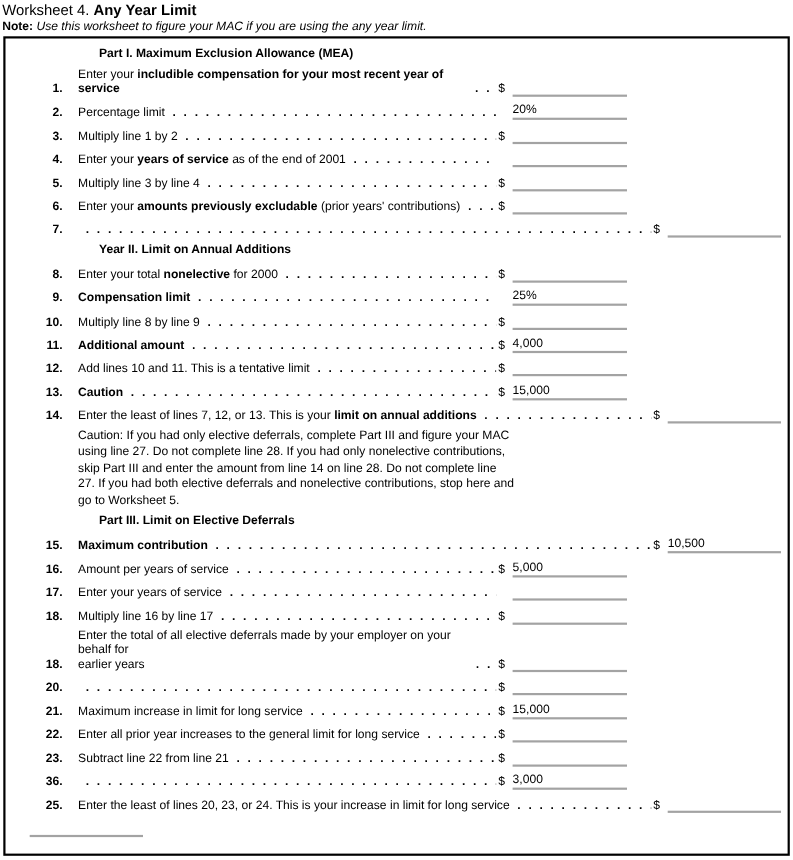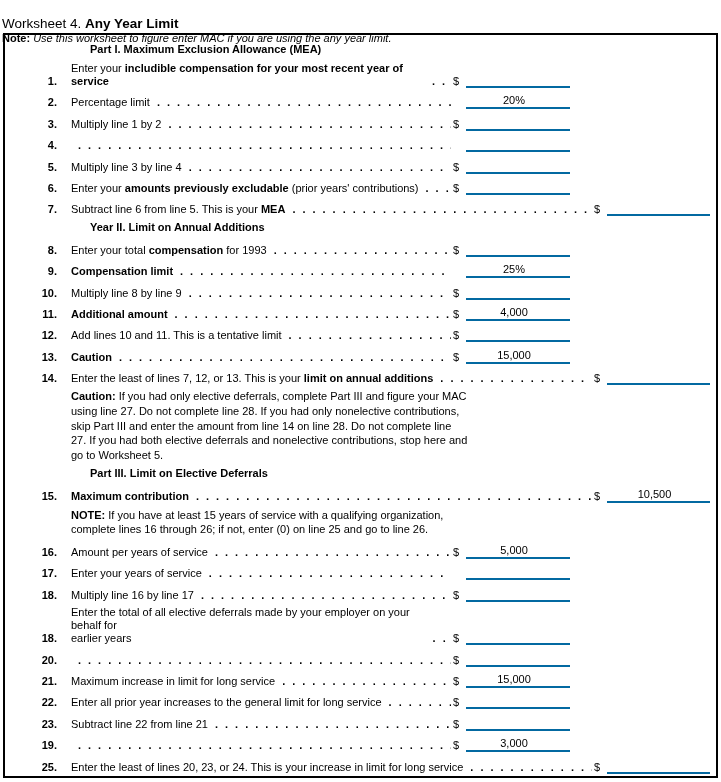--- a/index.html
+++ b/index.html
@@ -3,63 +3,63 @@
 <meta charset="utf-8">
 <style>
   html,body{margin:0;padding:0;background:#fff;color:#000;}
   body{
     width:721px;height:782px;position:relative;overflow:hidden;
     font-family:"Liberation Sans",sans-serif;font-size:11px;
     -webkit-font-smoothing:none;
   }
   .b{font-weight:700;}
   
-  .ws-title{margin:16px 0 1px 2px;font-size:13.5px;line-height:15px;}
+  .ws-title{margin:2px 0 1px 2px;font-size:13.5px;line-height:15px;}
   .note-line{margin:0 0 4px 2px;font-size:11px;line-height:13px;}
   .note-line .label{font-weight:700;}
   .note-line .text{font-style:italic;}
   
   .box{
     position:absolute;left:3px;right:3px;top:33px;bottom:4px;
     border:2px solid #000;padding:6px 6px 0 22px;box-sizing:border-box;
     overflow:hidden;
   }
   
   .part-hdr{margin:2px 0 6px 63px;font-weight:700;line-height:13px;}
   .para{margin:1px 0 5px 44px;width:398px;line-height:14.6px;}
-  .para .plabel{font-weight:700;}
+  .para .plabel{font-weight:400;}
   .row{display:flex;align-items:flex-end;margin-bottom:4.4px;min-height:15px;}
   .num{flex:0 0 30px;text-align:right;font-weight:700;margin-right:14px;line-height:13px;}
   .txt{flex:0 1 auto;line-height:13px;max-width:420px;}
   .leader{
     flex:1 1 20px;min-width:8px;overflow:hidden;white-space:nowrap;
     height:13px;line-height:13px;margin:0 2px 0 7px;
   }
   .leader::after{
     content:"..................................................................";
     letter-spacing:7px;font-weight:700;font-size:11px;
   }
   .amt{display:flex;align-items:flex-end;flex:0 0 auto;}
   .dollar{line-height:13px;margin-right:7px;}
   .dollar.hide{visibility:hidden;}
   .field{
-    border-bottom:2px solid #0369a1;height:15px;box-sizing:content-box;
-    display:flex;align-items:flex-end;justify-content:center;
+    border-bottom:2px solid #a3a3a3;height:15px;box-sizing:content-box;
+    display:flex;align-items:flex-end;justify-content:flex-start;
   }
   .field.mid{width:104px;}
   .field.right{width:103px;}
   .value{line-height:13px;padding-right:8px;white-space:nowrap;}
   .tail{flex:0 0 140px;}
 </style>
 </head>
 <body>
 
 <div class="ws-title"><span>Worksheet 4. </span><span class="b">Any Year Limit</span></div>
 
-<div class="note-line"><span class="label">Note:</span> <span class="text">Use this worksheet to figure enter MAC if you are using the any year limit.</span></div>
+<div class="note-line"><span class="label">Note:</span> <span class="text">Use this worksheet to figure your MAC if you are using the any year limit.</span></div>
 
 <div class="box">
   <div>
       <div class="part-hdr">Part I. Maximum Exclusion Allowance (MEA)</div>
       <div class="row">
         <span class="num">1.</span>
         <span class="txt"><span>Enter your </span><span class="b">includible compensation for your most recent year of service</span></span>
         <span class="leader"></span>
         <span class="amt">
           <span class="dollar">$</span>
@@ -88,20 +88,21 @@
         <span class="amt">
           <span class="dollar">$</span>
           <span class="field mid">
             <span class="value"></span>
           </span>
         </span>
         <span class="tail"></span>
       </div>
       <div class="row">
         <span class="num">4.</span>
+        <span class="txt"><span>Enter your </span><span class="b">years of service</span><span> as of the end of 2001</span></span>
         <span class="leader"></span>
         <span class="amt">
           <span class="dollar hide">$</span>
           <span class="field mid">
             <span class="value"></span>
           </span>
         </span>
         <span class="tail"></span>
       </div>
       <div class="row">
@@ -123,33 +124,32 @@
         <span class="amt">
           <span class="dollar">$</span>
           <span class="field mid">
             <span class="value"></span>
           </span>
         </span>
         <span class="tail"></span>
       </div>
       <div class="row">
         <span class="num">7.</span>
-        <span class="txt"><span>Subtract line 6 from line 5. This is your </span><span class="b">MEA</span></span>
         <span class="leader"></span>
         <span class="amt">
           <span class="dollar">$</span>
           <span class="field right">
             <span class="value"></span>
           </span>
         </span>
       </div>
       <div class="part-hdr">Year II. Limit on Annual Additions</div>
       <div class="row">
         <span class="num">8.</span>
-        <span class="txt"><span>Enter your total </span><span class="b">compensation</span><span> for 1993</span></span>
+        <span class="txt"><span>Enter your total </span><span class="b">nonelective</span><span> for 2000</span></span>
         <span class="leader"></span>
         <span class="amt">
           <span class="dollar">$</span>
           <span class="field mid">
             <span class="value"></span>
           </span>
         </span>
         <span class="tail"></span>
       </div>
       <div class="row">
@@ -229,21 +229,20 @@
         <span class="num">15.</span>
         <span class="txt"><span class="b">Maximum contribution</span></span>
         <span class="leader"></span>
         <span class="amt">
           <span class="dollar">$</span>
           <span class="field right">
             <span class="value">10,500</span>
           </span>
         </span>
       </div>
-      <div class="para"><span class="plabel">NOTE:</span> If you have at least 15 years of service with a qualifying organization, complete lines 16 through 26; if not, enter (0) on line 25 and go to line 26.</div>
       <div class="row">
         <span class="num">16.</span>
         <span class="txt"><span>Amount per years of service</span></span>
         <span class="leader"></span>
         <span class="amt">
           <span class="dollar">$</span>
           <span class="field mid">
             <span class="value">5,000</span>
           </span>
         </span>
@@ -326,21 +325,21 @@
         <span class="leader"></span>
         <span class="amt">
           <span class="dollar">$</span>
           <span class="field mid">
             <span class="value"></span>
           </span>
         </span>
         <span class="tail"></span>
       </div>
       <div class="row">
-        <span class="num">19.</span>
+        <span class="num">36.</span>
         <span class="leader"></span>
         <span class="amt">
           <span class="dollar">$</span>
           <span class="field mid">
             <span class="value">3,000</span>
           </span>
         </span>
         <span class="tail"></span>
       </div>
       <div class="row">

